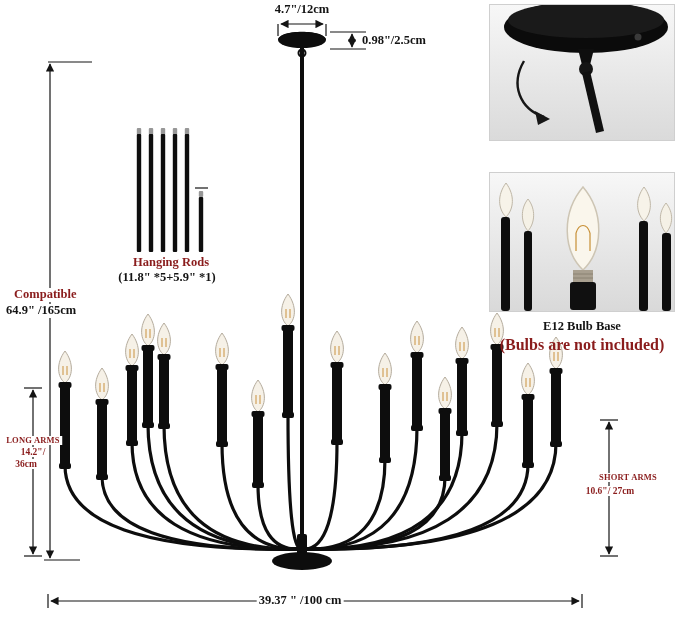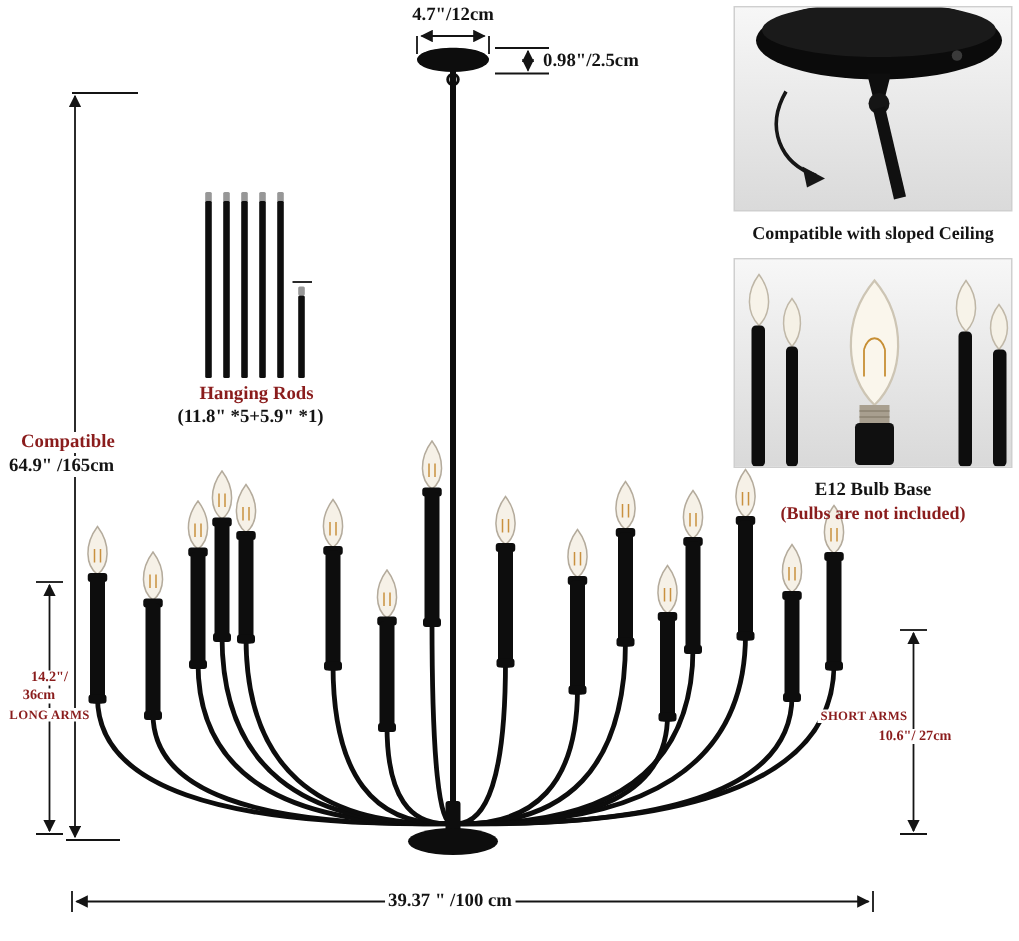--- a/index.html
+++ b/index.html
@@ -188,25 +188,25 @@
 
   <div class="lbl center" style="left:302px; top:3px;">4.7"/12cm</div>
   <div class="lbl" style="left:360px; top:34px;">0.98"/2.5cm</div>
 
   <div class="lbl center red" style="left:171px; top:256px;">Hanging Rods</div>
   <div class="lbl center" style="left:167px; top:271px;">(11.8" *5+5.9" *1)</div>
 
   <div class="lbl red" style="left:12px; top:288px;">Compatible</div>
   <div class="lbl" style="left:4px;  top:304px;">64.9" /165cm</div>
 
-  <div class="lbl center red tiny" style="left:33px; top:436px;margin-top:36px;">LONG ARMS</div>
+  <div class="lbl center red tiny" style="left:33px; top:436px;">LONG ARMS</div>
   <div class="lbl center red small" style="left:33px; top:447px;">14.2"/</div>
   <div class="lbl center red small" style="left:26px; top:459px;">36cm</div>
 
-  <div class="lbl center red tiny" style="left:576px; top:473px;">SHORT ARMS</div>
+  <div class="lbl center red tiny" style="left:628px; top:473px;">SHORT ARMS</div>
   <div class="lbl center red small" style="left:610px; top:486px;">10.6"/ 27cm</div>
 
   <div class="lbl center" style="left:300px; top:594px;">39.37 " /100 cm</div>
 
   <div class="panel" style="top:4px; height:137px;">
     <svg width="184" height="135" viewBox="0 0 184 135">
       <defs>
         <linearGradient id="pg1" x1="0" y1="0" x2="0" y2="1">
           <stop offset="0" stop-color="#f7f7f7"></stop>
             <stop offset="1" stop-color="#dadada"></stop>
@@ -216,21 +216,20 @@
       <ellipse cx="96" cy="22" rx="82" ry="26" fill="#0b0b0b"></ellipse>
       <ellipse cx="96" cy="15" rx="78" ry="18" fill="#1a1a1a"></ellipse>
       <circle cx="148" cy="32" r="3.5" fill="#3a3a3a"></circle>
       <path d="M88 44 L104 44 L100 60 L92 60 Z" fill="#0e0e0e"></path>
       <circle cx="96" cy="64" r="7" fill="#151515"></circle>
       <path d="M92 68 L106 128 L114 126 L100 66 Z" fill="#101010"></path>
       <path d="M34 56 C 20 80 30 104 54 112" fill="none" stroke="#161616" stroke-width="2.4"></path>
       <polygon points="60,114 45,106 48,120" fill="#161616"></polygon>
     </svg>
   </div>
-  <div class="lbl center caption" style="left:582px; top:149px; font-size:12px;">Compatible with sloped Ceiling</div>
 
   <div class="panel" style="top:172px; height:140px;">
     <svg width="184" height="138" viewBox="0 0 184 138">
       <defs>
         <linearGradient id="pg2" x1="0" y1="0" x2="0" y2="1">
           <stop offset="0" stop-color="#f7f7f7"></stop>
             <stop offset="1" stop-color="#d9d9d9"></stop>
         </linearGradient>
       </defs>
       <rect width="184" height="138" fill="url(#pg2)"></rect>
@@ -246,15 +245,15 @@
       <path d="M83 101 h20 M83 105 h20" stroke="#8a8272" stroke-width="1"></path>
       <rect x="80" y="109" width="26" height="28" rx="3" fill="#101010"></rect>
 
       <path d="M154 14 C 163 26 162 40 154 48 C 146 40 145 26 154 14 Z" fill="#f7f3e9" stroke="#beb6a6" stroke-width="1"></path>
       <rect x="149" y="48" width="9" height="90" rx="3" fill="#0d0d0d"></rect>
       <path d="M176 30 C 184 40 183 52 176 60 C 169 52 168 40 176 30 Z" fill="#f5f1e6" stroke="#c0b8a8" stroke-width="1"></path>
       <rect x="172" y="60" width="9" height="78" rx="3" fill="#0d0d0d"></rect>
     </svg>
   </div>
   <div class="lbl center caption" style="left:582px; top:320px; font-size:12.5px;">E12 Bulb Base</div>
-  <div class="lbl center caption red" style="left:582px; top:336px; font-size:12px;">(Bulbs are not included)</div>
+  <div class="lbl center caption red" style="left:582px; top:336px; font-size:16px;">(Bulbs are not included)</div>
 
 </div>
 
 </body></html>

